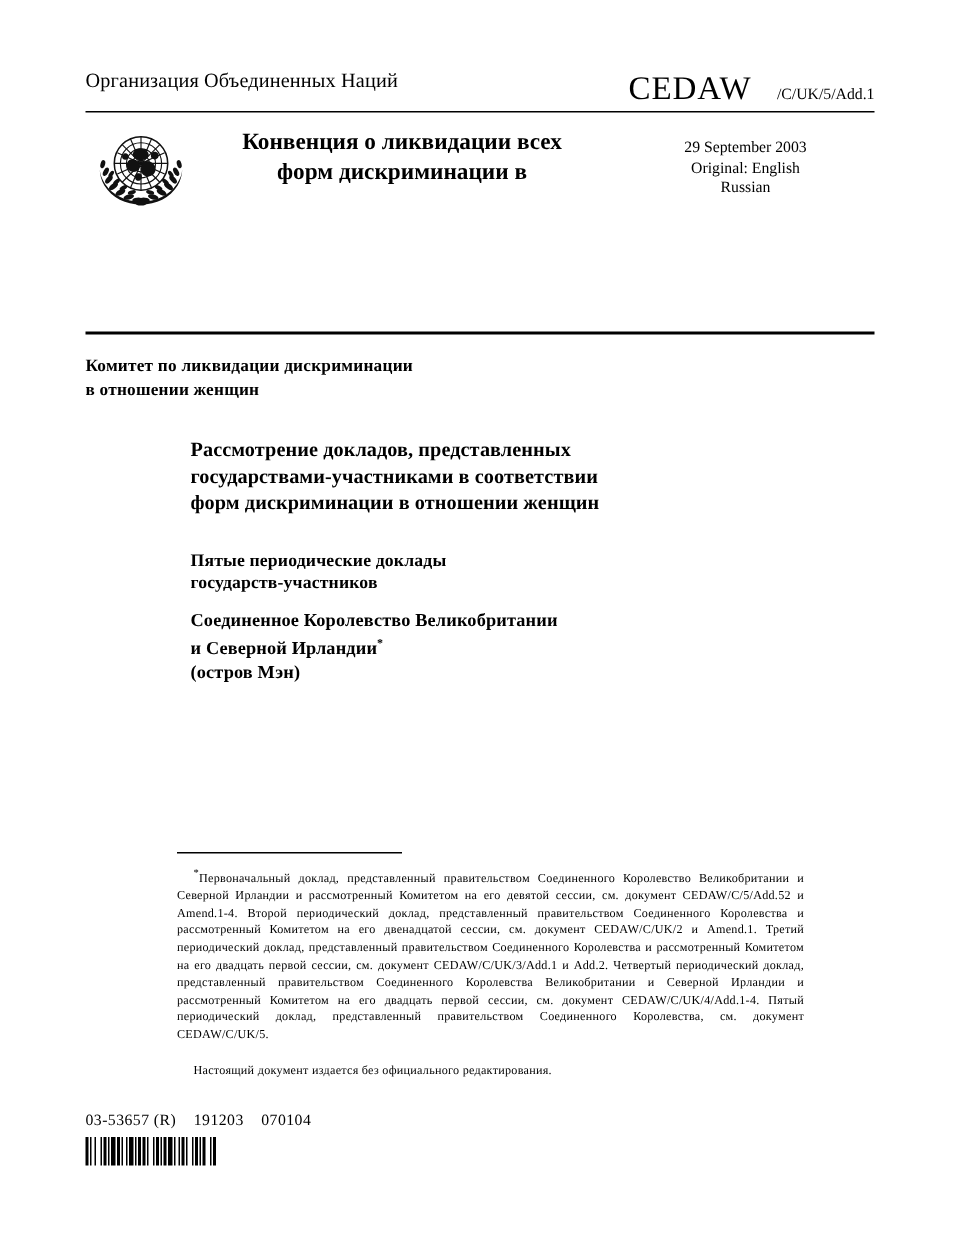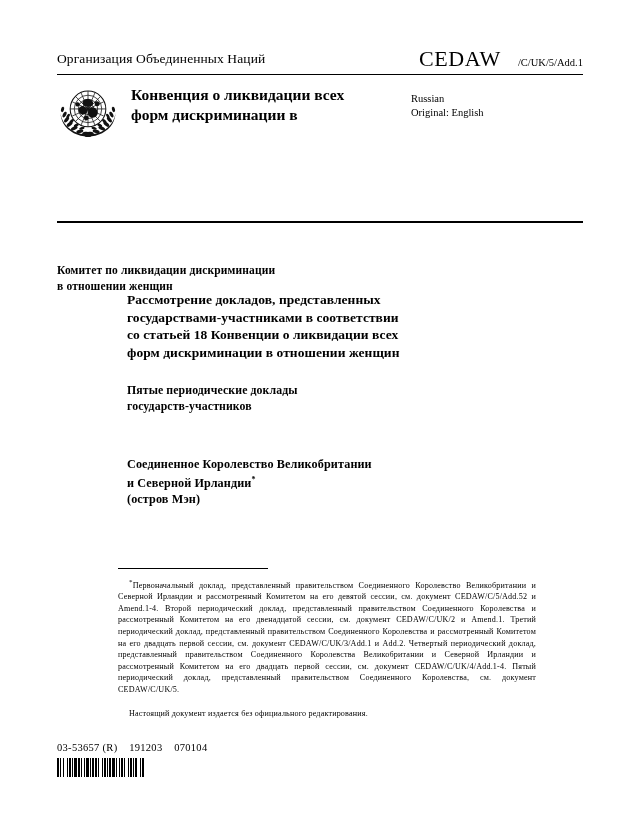--- a/index.html
+++ b/index.html
@@ -27,21 +27,21 @@
 
   
   .masthead {
     position: absolute;
     left: 57px;
     top: 46px;
     width: 526px;
   }
   .masthead-top {
     display: flex;
-    align-items: center;
+    align-items: flex-start;
     justify-content: space-between;
     padding-bottom: 2px;
   }
   .org-name {
     font-family: "Liberation Serif", "DejaVu Serif", serif;
     font-size: 13.5px;
     letter-spacing: 0.1px;
     white-space: nowrap;
   }
   .symbol-wrap {
@@ -62,20 +62,21 @@
   .rule-thin {
     height: 1px;
     background: #000;
     width: 100%;
   }
 
   .masthead-body {
     display: flex;
     align-items: flex-start;
     padding-top: 9px;
+    text-align: center;
   }
   .emblem-cell {
     width: 74px;
     flex: 0 0 74px;
     padding-top: 1px;
   }
   .conv-title {
     flex: 1 1 auto;
     font-weight: bold;
     font-size: 15.5px;
@@ -104,21 +105,20 @@
   
   .committee {
     position: absolute;
     left: 57px;
     top: 237px;
     width: 430px;
     font-weight: bold;
     font-size: 11.5px;
     line-height: 15.5px;
     letter-spacing: 0.15px;
-    margin-top: 26px;
   }
 
   
   .titleblock {
     position: absolute;
     left: 127px;
     top: 291px;
     width: 400px;
   }
   .main-title {
@@ -131,21 +131,21 @@
     font-weight: bold;
     font-size: 11.8px;
     line-height: 15.4px;
     margin-top: 22px;
     letter-spacing: 0.1px;
   }
   .country-title {
     font-weight: bold;
     font-size: 12.2px;
     line-height: 16px;
-    margin-top: 42px;
+    margin-top: 8px;
     letter-spacing: 0.1px;
   }
   .sup-mark {
     font-size: 8px;
     vertical-align: super;
     font-weight: bold;
   }
 
   
   .footnote-rule {
@@ -288,40 +288,40 @@
           </g>
         </svg>
       </div>
 
       <div class="conv-title">
         <div>Конвенция о ликвидации всех</div>
         <div>форм дискриминации в</div>
       </div>
 
       <div class="distr-cell">
+        <div>29 September 2003</div>
+        <div>Original: English</div>
         <div>Russian</div>
-        <div>Original: English</div>
       </div>
 
     </div>
   </div>
 
   <div class="mid-rule"></div>
 
   <div class="committee">
     <div>Комитет по ликвидации дискриминации</div>
     <div>в отношении женщин</div>
   </div>
 
   <div class="titleblock">
 
     <div class="main-title">
       <div>Рассмотрение докладов, представленных</div>
       <div>государствами-участниками в соответствии</div>
-      <div>со статьей 18 Конвенции о ликвидации всех</div>
       <div>форм дискриминации в отношении женщин</div>
     </div>
 
     <div class="sub-title">
       <div>Пятые периодические доклады</div>
       <div>государств-участников</div>
     </div>
 
     <div class="country-title">
       <div>Соединенное Королевство Великобритании</div>

